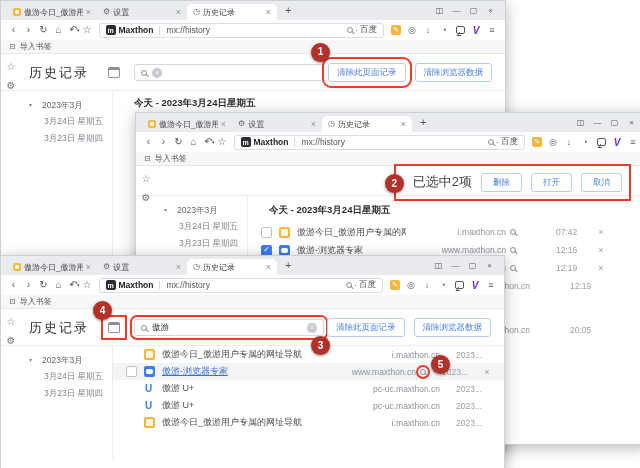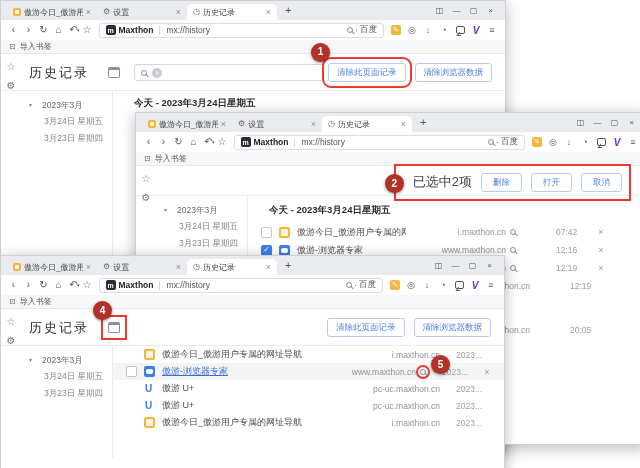--- a/index.html
+++ b/index.html
@@ -475,20 +475,26 @@
     <div class="rail">
       <span class="rail-ico">☆</span>
       <span class="rail-ico">⚙</span>
     </div>
     <div class="hist-header">
       <span class="hist-title">历史记录</span>
       <span class="cal-btn ann ann4">
         <span class="cal-ico"></span>
         <span class="badge b4">4</span>
       </span>
+      <div class="search-box ann ann3">
+        <span class="mag"></span>
+        <input readonly="" value="傲游" style="">
+        <span class="clear-ico">×</span>
+        <span class="badge b3">3</span>
+      </div>
       <div class="hdr-buttons">
         <button class="blue-btn">
           <span>清除此页面记录</span>
         </button>
         <button class="blue-btn">
           <span>清除浏览器数据</span>
         </button>
       </div>
     </div>
     <div class="page-body">

